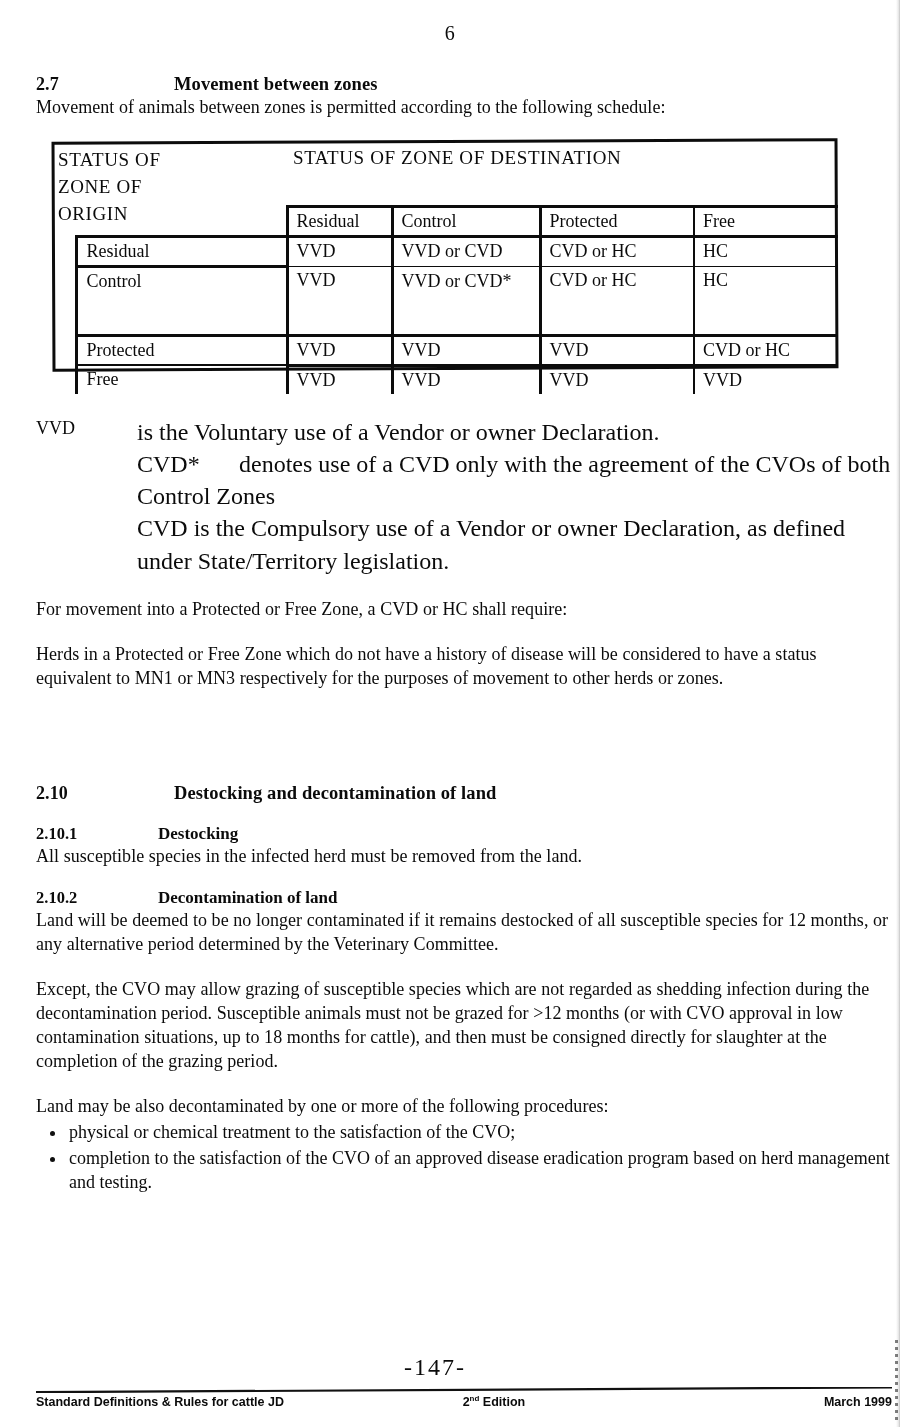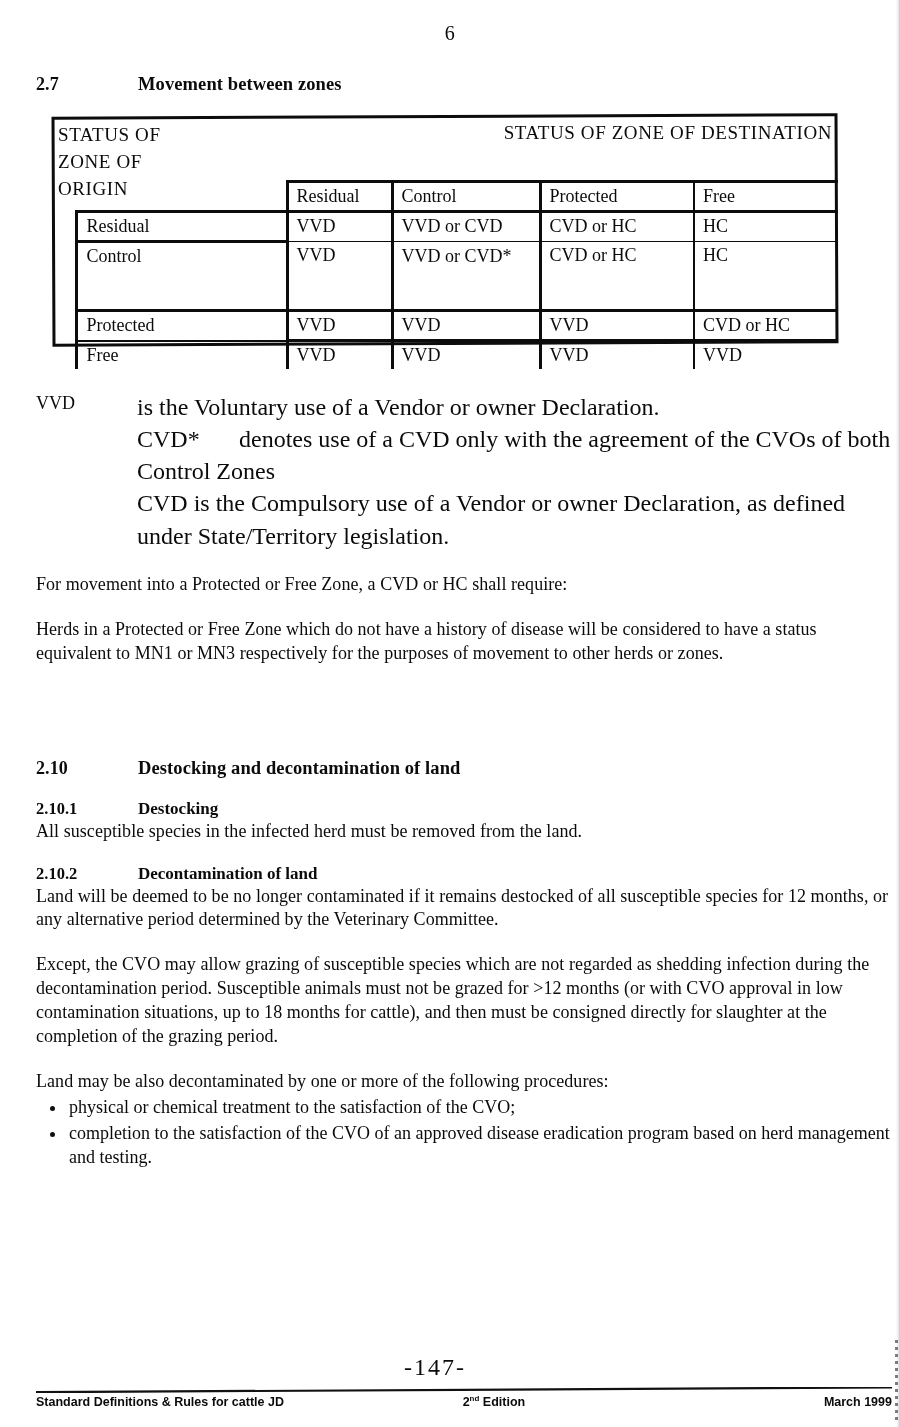--- a/index.html
+++ b/index.html
@@ -56,33 +56,35 @@
     width: 856px;
   }
 
   
   .heading {
     display: flex;
     align-items: baseline;
     font-weight: bold;
     font-size: 18.5px;
     letter-spacing: 0.1px;
+    gap: 36px;
   }
   .heading .num {
     width: 102px;
     flex: 0 0 102px;
     font-size: 18px;
   }
   .heading .ttl { flex: 1 1 auto; }
 
   .sub-heading {
     display: flex;
     align-items: baseline;
     font-weight: bold;
     font-size: 17px;
+    gap: 20px;
   }
   .sub-heading .num {
     width: 102px;
     flex: 0 0 102px;
     font-size: 16.5px;
   }
 
   .para {
     font-size: 18px;
     line-height: 1.33;
@@ -256,20 +258,21 @@
   <div class="scan-edge-b"></div>
 
   <div class="pageno-top">6</div>
 
   <div class="content">
 
     <div class="heading">
       <span class="num">2.7</span>
       <span class="ttl">Movement between zones</span>
     </div>
+    <p class="para">Movement of animals between zones is permitted according to the following schedule:</p>
 
     <div class="gap-m"></div>
 
     <div class="tbl-wrap">
       <div class="frame"></div>
       <table class="zonetbl">
         <colgroup>
           <col style="width:24px">
           <col style="width:211px">
           <col style="width:105px">
@@ -277,21 +280,21 @@
           <col style="width:154px">
           <col style="width:144px">
         </colgroup>
         <tbody>
           <tr>
             <td colspan="2" rowspan="2" class="th-origin">
               <div>STATUS OF</div>
               <div>ZONE OF</div>
               <div>ORIGIN</div>
             </td>
-            <td colspan="4" class="th-dest" style="height:58px;text-align:right;">STATUS OF ZONE OF DESTINATION</td>
+            <td colspan="4" class="th-dest" style="height:58px;">STATUS OF ZONE OF DESTINATION</td>
           </tr>
           <tr>
             <td class="th-col first">Residual</td>
             <td class="th-col">Control</td>
             <td class="th-col">Protected</td>
             <td class="th-col lastcol">Free</td>
           </tr>
 
           <tr>
             <td class="gutter" rowspan="4"></td>

